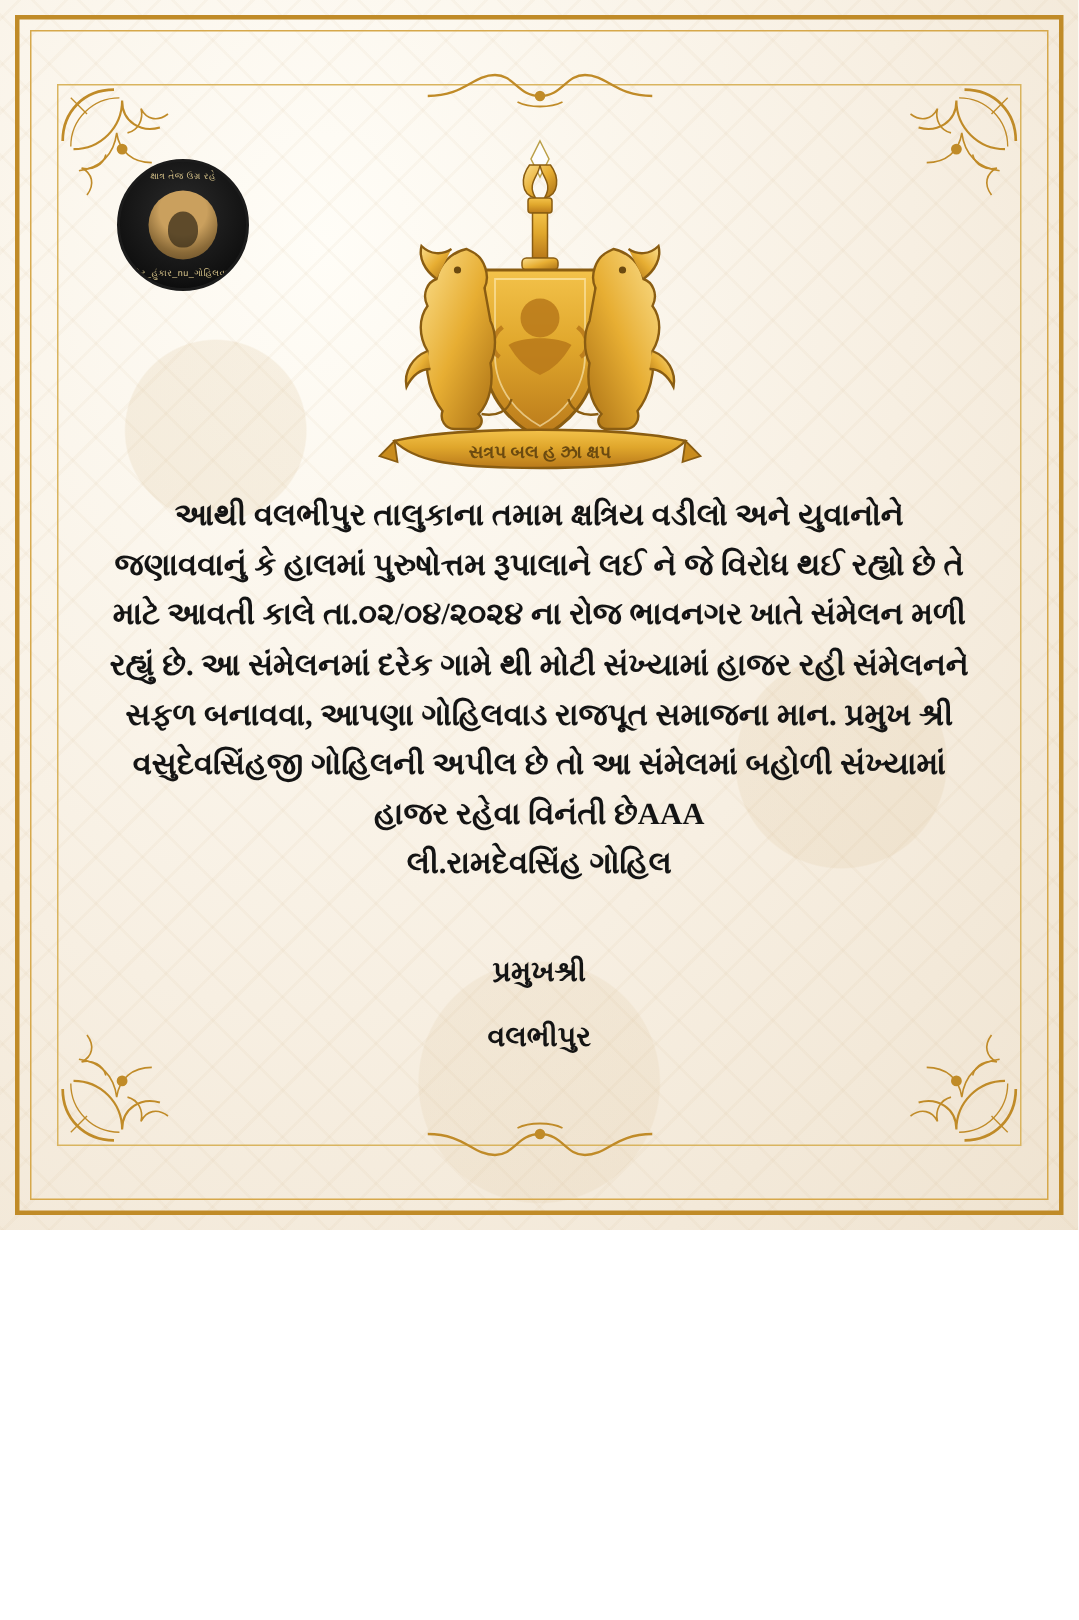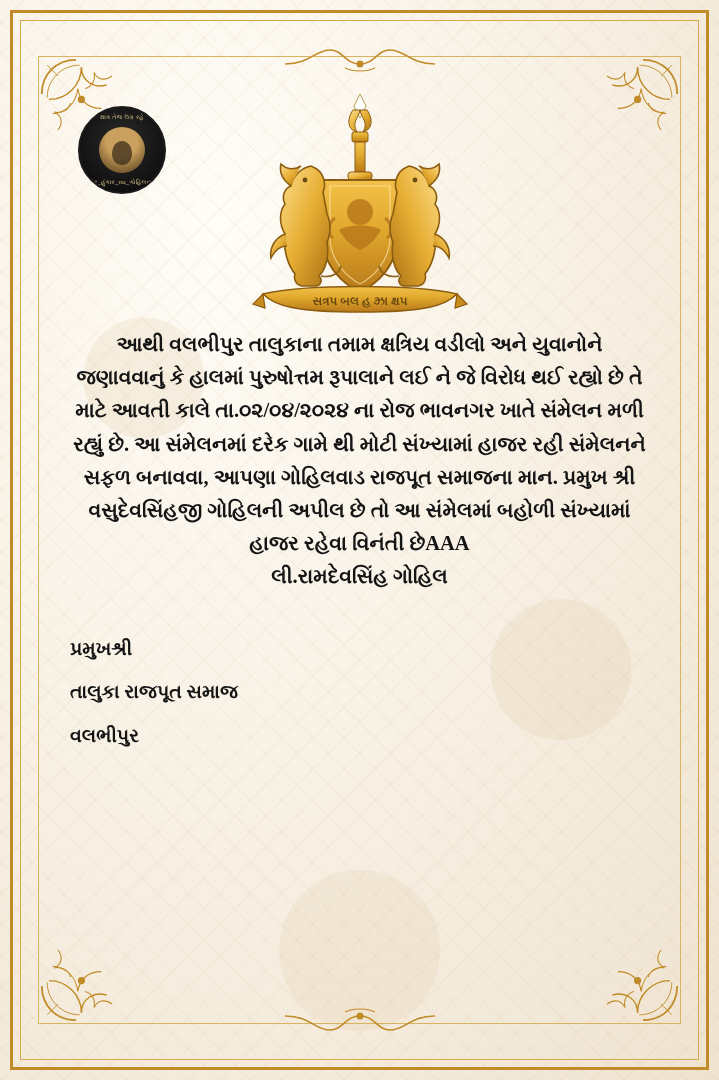--- a/index.html
+++ b/index.html
@@ -10,21 +10,21 @@
   body {
     width: 719px;
     height: 1080px;
     font-family: "Liberation Sans", sans-serif;
     overflow: hidden;
   }
 
   #page {
     position: relative;
     width: 719px;
-    height: 1080px;
+    height: 820px;
     background:
       radial-gradient(ellipse at 30% 20%, #fffdf7 0%, #f7efe2 55%, #efe3d0 100%);
     box-sizing: border-box;
   }
 
   
   #texture {
     position: absolute;
     inset: 0;
     background-image:
@@ -178,21 +178,21 @@
     text-align: center;
   }
   .sign-block {
     margin-top: 34px;
     font-family: "Liberation Serif", serif;
     font-size: 19px;
     font-weight: bold;
     color: #141414;
     line-height: 2.2;
   }
-  .sign-block div { margin-bottom: 2px; }
+  .sign-block div { margin-bottom: 2px; text-align: center; }
 </style>
 </head>
 <body>
 
 <div id="page">
 
   <div id="texture"></div>
 
   <div class="frame-outer"></div>
   <div class="frame-inner"></div>
@@ -330,19 +330,18 @@
       </svg>
     </div>
 
     <div id="letter">
 
       <div class="body-text">આથી વલભીપુર તાલુકાના તમામ ક્ષત્રિય વડીલો અને યુવાનોને જણાવવાનું કે હાલમાં પુરુષોત્તમ રૂપાલાને લઈ ને જે વિરોધ થઈ રહ્યો છે તે માટે આવતી કાલે તા.૦૨/૦૪/૨૦૨૪ ના રોજ ભાવનગર ખાતે સંમેલન મળી રહ્યું છે. આ સંમેલનમાં દરેક ગામે થી મોટી સંખ્યામાં હાજર રહી સંમેલનને સફળ બનાવવા, આપણા ગોહિલવાડ રાજપૂત સમાજના માન. પ્રમુખ શ્રી વસુદેવસિંહજી ગોહિલની અપીલ છે તો આ સંમેલમાં બહોળી સંખ્યામાં હાજર રહેવા વિનંતી છેAAA</div>
       <div class="body-text">લી.રામદેવસિંહ ગોહિલ</div>
 
       <div class="sign-block">
         <div>પ્રમુખશ્રી</div>
-        <div>તાલુકા રાજપૂત સમાજ</div>
         <div>વલભીપુર</div>
       </div>
     </div>
 
   </div>
 </div>
 
 </body></html>

